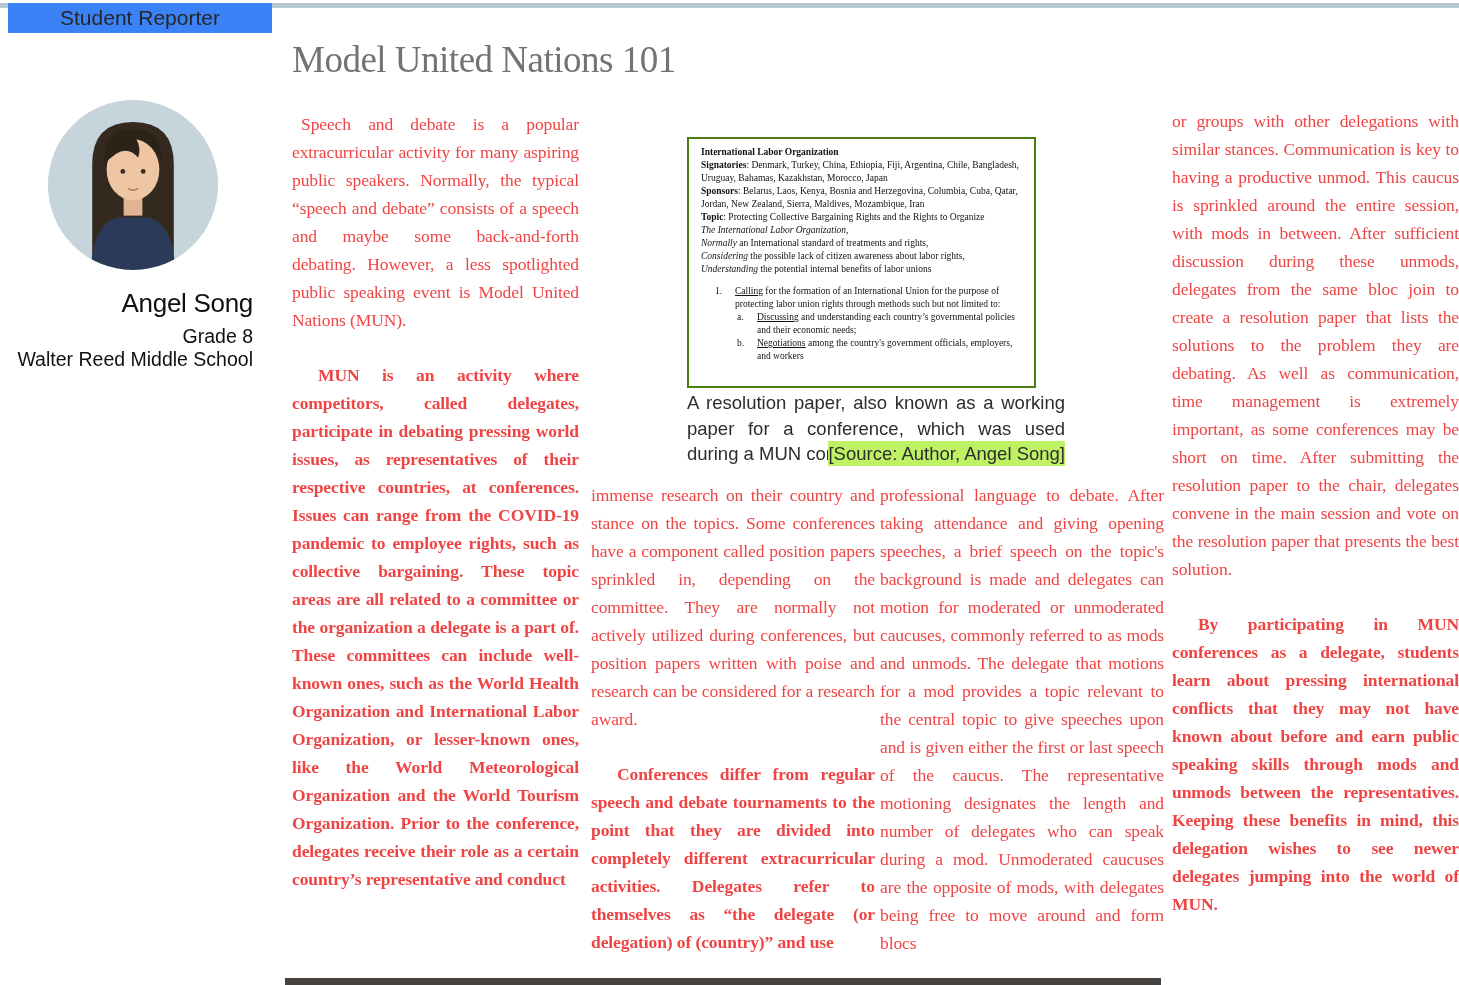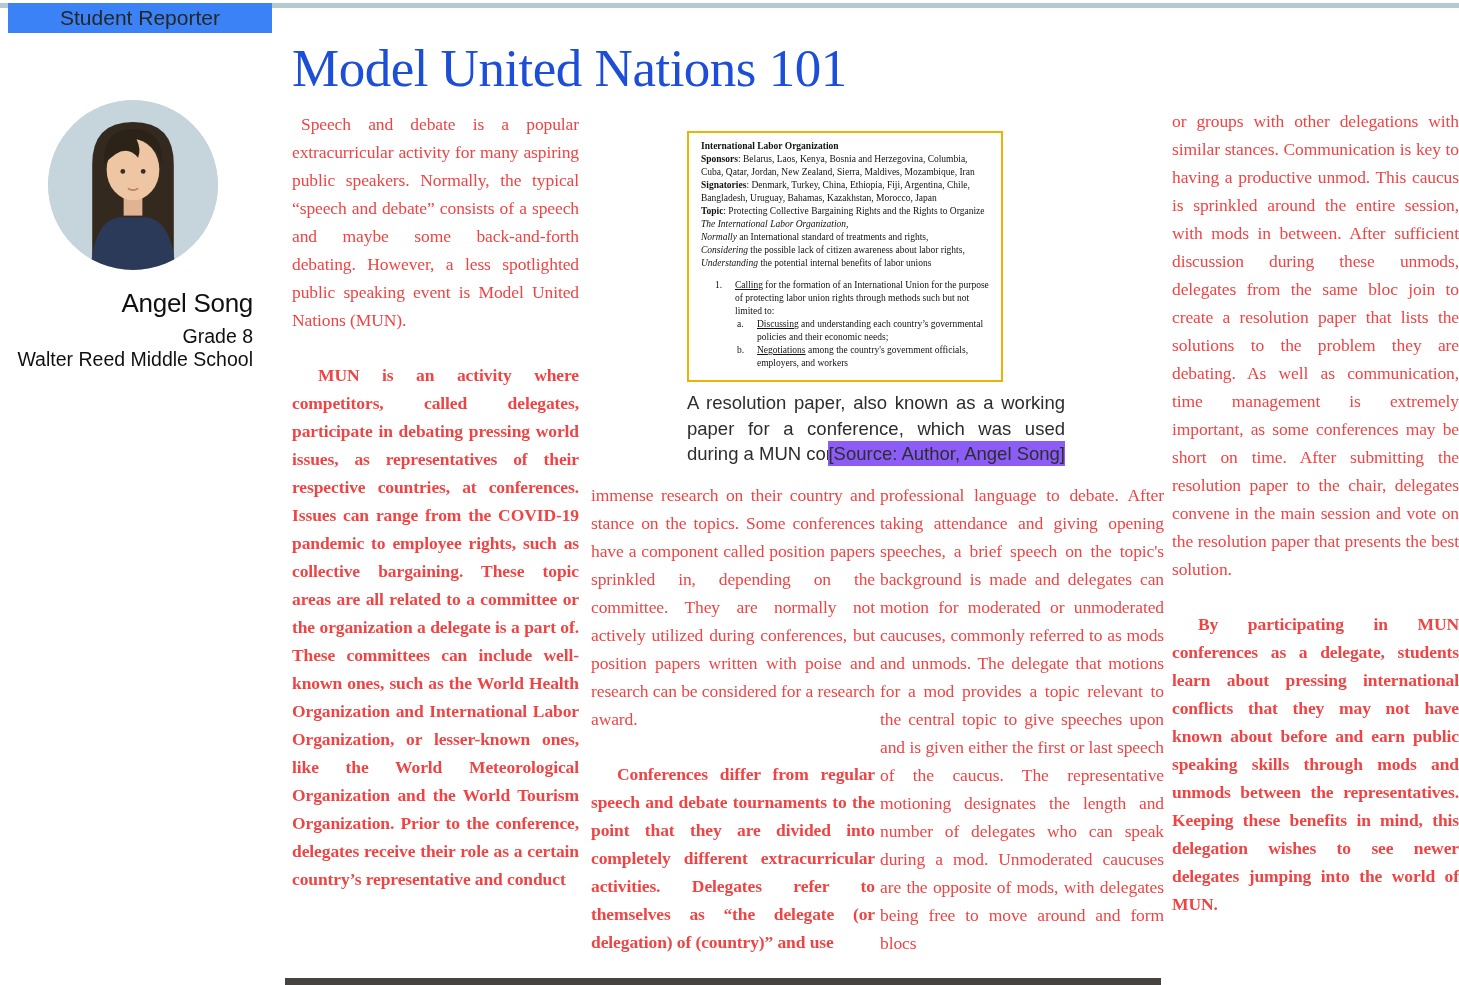--- a/index.html
+++ b/index.html
@@ -9,21 +9,21 @@
   }
 
   
   #top-line { position:absolute; left:0; top:3px; width:1459px; height:5px; background:#b6c8d0; }
   #section-label {
     position:absolute; left:8px; top:3px; width:264px; height:30px;
     background:#3b82f6; color:#262626; font-size:21px; line-height:30px; text-align:center;
   }
   #page-title {
     position:absolute; left:292px; top:38px;
-    font-family:"Liberation Serif", serif; font-size:53px; color:#1d4ed8; letter-spacing:-0.5px;
+    font-family:"Liberation Serif", serif; font-size:37px; color:#737373; letter-spacing:-0.5px;
   }
 
   
   #author { position:absolute; left:13px; top:100px; width:240px; text-align:right; color:#101010; }
   .avatar { width:170px; height:170px; border-radius:50%; margin:0 auto; overflow:hidden; background:#c6d5dc; }
   .avatar svg { display:block; }
   .author-name  { margin-top:18px; font-size:26px; letter-spacing:-0.3px; }
   .author-grade { margin-top:6px;  font-size:19.5px; }
   .author-school{ font-size:19.5px; }
 
@@ -37,42 +37,42 @@
   #col2 { left:591px;  top:481px; width:284px; height:504px; }
   #col3 { left:880px;  top:481px; width:284px; height:504px; }
   #col4 { left:1172px; top:107px; width:287px; height:878px; }
   .para { margin:0; }
   .para + .para { margin-top:27px;font-weight:bold; }
   .indent-sm { text-indent:9px; }
   .indent    { text-indent:26px; }
 
   
   #figure {
-    position:absolute; left:687px; top:131px; width:316px; height:251px;
-    border:2px solid #eab308; box-sizing:border-box; background:#fff; overflow:hidden;
+    position:absolute; left:687px; top:137px; width:349px; height:251px;
+    border:2px solid #4d7c0f; box-sizing:border-box; background:#fff; overflow:hidden;
   }
   .doc-inner {
     padding:7px 12px 0 12px; font-family:"Liberation Serif", serif;
     font-size:9.5px; line-height:13px; color:#111; text-align:left;
   }
   .doc-bold { font-weight:bold; }
   .doc-italic { font-style:italic; }
   .doc-pre { }
   .doc-clause { margin-top:9px; padding-left:34px; position:relative; }
   .doc-num    { position:absolute; left:14px; }
   .doc-sub    { padding-left:56px; position:relative; }
   .doc-letter { position:absolute; left:36px; }
   .doc-u { text-decoration:underline; }
 
   
   #caption {
     position:absolute; left:687px; top:390px; width:378px; min-height:77px;
     font-size:18.5px; line-height:25.5px; color:#2d2d2d; text-align:justify;
   }
-  #caption .source { position:absolute; right:0; bottom:1px; background:#8b5cf6; }
+  #caption .source { position:absolute; right:0; bottom:1px; background:#bef264; }
 
   
   #bottom-bar { position:absolute; left:285px; top:978px; width:876px; height:7px; background:#454240; }
 </style>
 </head>
 <body>
 
 <div id="top-line"></div>
 <div id="section-label">Student Reporter</div>
 <h1 id="page-title" style="margin:0; font-weight:normal;">Model United Nations 101</h1>
@@ -97,22 +97,22 @@
 </div>
 
 <div id="col1" class="col">
   <p class="para indent-sm">Speech and debate is a popular extracurricular activity for many aspiring public speakers. Normally, the typical “speech and debate” consists of a speech and maybe some back-and-forth debating. However, a less spotlighted public speaking event is Model United Nations (MUN).</p>
   <p class="para indent">MUN is an activity where competitors, called delegates, participate in debating pressing world issues, as representatives of their respective countries, at conferences. Issues can range from the COVID-19 pandemic to employee rights, such as collective bargaining. These topic areas are all related to a committee or the organization a delegate is a part of. These committees can include well-known ones, such as the World Health Organization and International Labor Organization, or lesser-known ones, like the World Meteorological Organization and the World Tourism Organization. Prior to the conference, delegates receive their role as a certain country’s representative and conduct</p>
 </div>
 
 <div id="figure">
   <div class="doc-inner">
     <div class="doc-bold">International Labor Organization</div>
+    <div><span class="doc-bold">Signatories</span><span>: Denmark, Turkey, China, Ethiopia, Fiji, Argentina, Chile, Bangladesh, Uruguay, Bahamas, Kazakhstan, Morocco, Japan</span></div>
     <div><span class="doc-bold">Sponsors</span><span>: Belarus, Laos, Kenya, Bosnia and Herzegovina, Columbia, Cuba, Qatar, Jordan, New Zealand, Sierra, Maldives, Mozambique, Iran</span></div>
-    <div><span class="doc-bold">Signatories</span><span>: Denmark, Turkey, China, Ethiopia, Fiji, Argentina, Chile, Bangladesh, Uruguay, Bahamas, Kazakhstan, Morocco, Japan</span></div>
     <div><span class="doc-bold">Topic</span><span>: Protecting Collective Bargaining Rights and the Rights to Organize</span></div>
 
     <div class="doc-pre"><span class="doc-italic">The International Labor Organization,</span><span></span></div>
     <div class="doc-pre"><span class="doc-italic">Normally</span><span> an International standard of treatments and rights,</span></div>
     <div class="doc-pre"><span class="doc-italic">Considering</span><span> the possible lack of citizen awareness about labor rights,</span></div>
     <div class="doc-pre"><span class="doc-italic">Understanding</span><span> the potential internal benefits of labor unions</span></div>
 
     <div class="doc-clause">
       <span class="doc-num">1.</span><span class="doc-u">Calling</span><span> for the formation of an International Union for the purpose of protecting labor union rights through methods such but not limited to:</span>
     </div>

